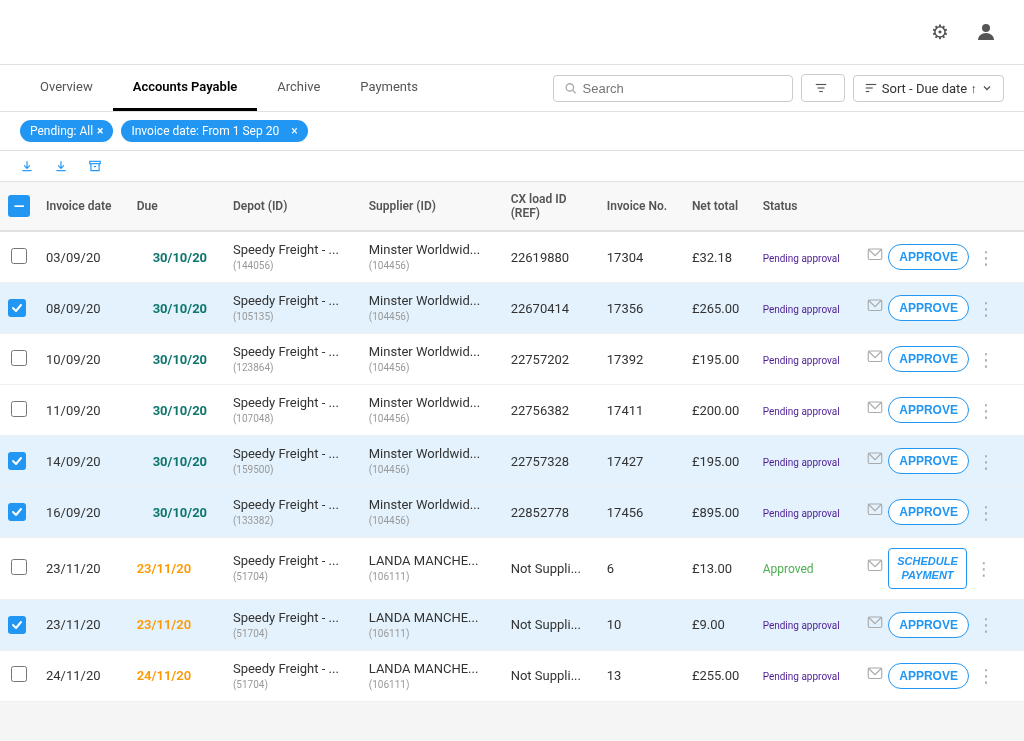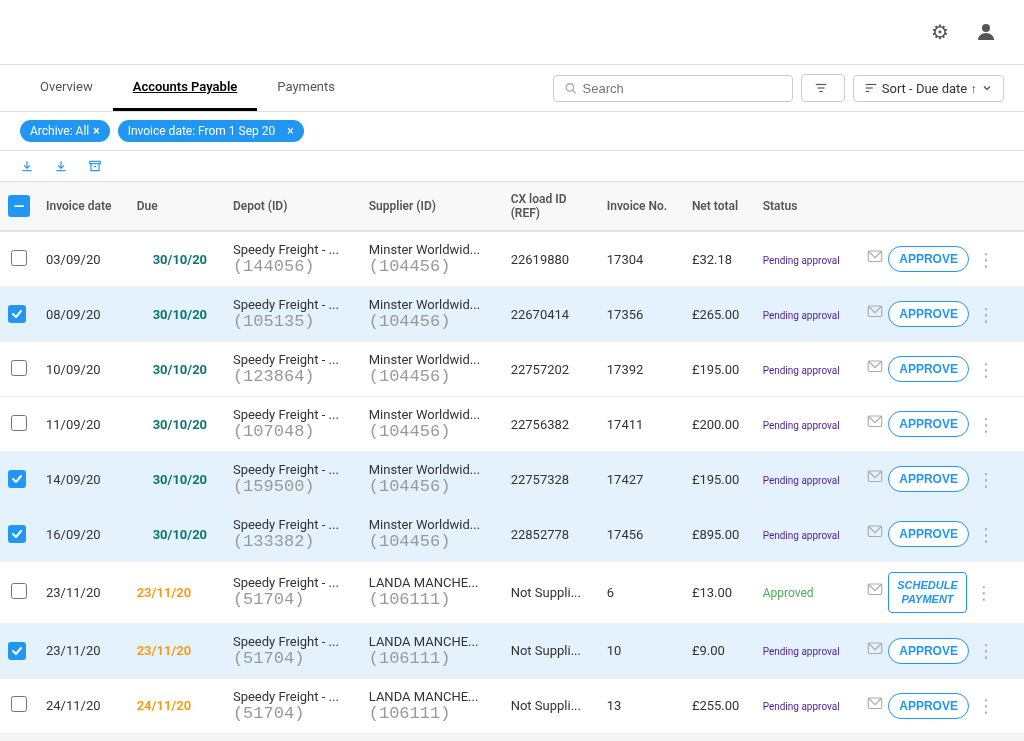--- a/index.html
+++ b/index.html
@@ -5,21 +5,21 @@
     * { box-sizing: border-box; margin: 0; padding: 0; }
     body { font-family: -apple-system, BlinkMacSystemFont, 'Segoe UI', Roboto, sans-serif; background: #f5f5f5; color: #333; font-size: 13px; }
     
     .header { background: #fff; padding: 14px 20px; display: flex; align-items: center; justify-content: space-between; border-bottom: 1px solid #e0e0e0; }
     .header-title { font-size: 22px; font-weight: 600; color: #222; }
     .header-icons { display: flex; gap: 10px; align-items: center; }
     .header-icon-btn { width: 36px; height: 36px; border: none; background: transparent; cursor: pointer; display: flex; align-items: center; justify-content: center; border-radius: 50%; }
 
     .nav-bar { background: #fff; border-bottom: 1px solid #e0e0e0; padding: 0 20px; display: flex; align-items: center; gap: 0; }
     .nav-tab { padding: 14px 20px; cursor: pointer; border-bottom: 3px solid transparent; font-size: 13px; color: #555; text-decoration: none; white-space: nowrap; }
-    .nav-tab.active { color: #000; border-bottom: 3px solid #000; font-weight: 600; text-decoration: underline; }
+    .nav-tab.active { color: #000; border-bottom: 3px solid #000; font-weight: 600; }
     .nav-right { margin-left: auto; display: flex; align-items: center; gap: 8px; padding: 8px 0; }
     .search-box { display: flex; align-items: center; border: 1px solid #ccc; border-radius: 4px; padding: 5px 10px; background: #fff; gap: 6px; width: 240px; }
     .search-box input { border: none; outline: none; font-size: 13px; width: 100%; }
     .filter-btn { border: 1px solid #ccc; background: #fff; padding: 6px 12px; border-radius: 4px; cursor: pointer; display: flex; align-items: center; gap: 4px; font-size: 13px; }
 
     .toolbar { background: #fff; padding: 8px 20px; border-bottom: 1px solid #e0e0e0; display: flex; align-items: center; gap: 8px; flex-wrap: wrap; }
     .status-chip { background: #2196F3; color: #fff; padding: 4px 10px; border-radius: 20px; font-size: 12px; display: flex; align-items: center; gap: 4px; }
     .status-chip .close-x { cursor: pointer; font-weight: bold; }
     .date-chip { background: #2196F3; color: #fff; padding: 4px 10px; border-radius: 20px; font-size: 12px; display: flex; align-items: center; gap: 12px; }
 
@@ -39,21 +39,21 @@
     .checkbox-minus span { color: #fff; font-size: 14px; font-weight: bold; line-height: 1; }
 
     .due-red { color: #0f766e; font-weight: 700; margin-left: 16px; }
     .due-orange { color: #ff9800; font-weight: 600; }
     .status-pending { color: #4c1d95; font-size: 10px; }
     .status-approved { color: #4CAF50; font-size: 12px; }
     .approve-btn { background: #fff; border: 1px solid #2196F3; color: #2196F3; padding: 5px 10px; border-radius: 13px; cursor: pointer; font-size: 12px; font-weight: 600; white-space: nowrap; }
     .schedule-btn { background: #fff; border: 1px solid #2196F3; color: #2196F3; padding: 5px 8px; border-radius: 4px; cursor: pointer; font-size: 11px; font-weight: 600; text-align: center; line-height: 1.3; font-style: italic; }
     .msg-icon { color: #aaa; cursor: pointer; font-size: 16px; }
     .more-icon { color: #aaa; cursor: pointer; font-size: 18px; padding: 0 4px; }
-    .sub-text { color: #999; font-size: 17px; font-family: Liberation Mono, monospace; }
+    .sub-text { color: #999; font-size: 10px; }
     .col-actions { display: flex; align-items: center; gap: 4px; }
 
     .page-content { padding: 0; }
   </style>
 </head>
 <body>
 
 <div class="header">
   <span class="header-title"></span>
   <div class="header-icons">
@@ -65,20 +65,21 @@
         <circle cx="12" cy="8" r="4"></circle>
         <path d="M4 20c0-4 3.6-7 8-7s8 3 8 7" fill="#555"></path>
       </svg>
     </button>
   </div>
 </div>
 
 <div class="nav-bar">
   <a class="nav-tab" href="#">Overview</a>
   <a class="nav-tab active" href="#">Accounts Payable</a>
+  <a class="nav-tab" href="#">Archive</a>
   <a class="nav-tab" href="#">Payments</a>
   <div class="nav-right">
     <div class="search-box">
       <svg width="14" height="14" viewBox="0 0 24 24" fill="#aaa">
         <circle cx="11" cy="11" r="7" stroke="#aaa" stroke-width="2.5" fill="none"></circle>
         <line x1="16.5" y1="16.5" x2="22" y2="22" stroke="#aaa" stroke-width="2.5"></line>
       </svg>
       <input type="text" placeholder="Search" style="">
     </div>
     <button class="filter-btn">
@@ -98,21 +99,21 @@
       <span style="font-size:13px;">Sort - Due date ↑</span>
       <svg width="12" height="12" viewBox="0 0 24 24" fill="none" stroke="#555" stroke-width="2.5">
         <polyline points="6 9 12 15 18 9"></polyline>
       </svg>
     </div>
   </div>
 </div>
 
 <div class="toolbar">
   <div class="status-chip">
-    <span>Archive: All</span>
+    <span>Pending: All</span>
     <span class="close-x">×</span>
   </div>
   <div class="date-chip">
     <span>Invoice date: From 1 Sep 20</span>
     <span class="close-x">×</span>
   </div>
 </div>
 
 <div class="action-bar">
   <a class="action-link" href="#">

